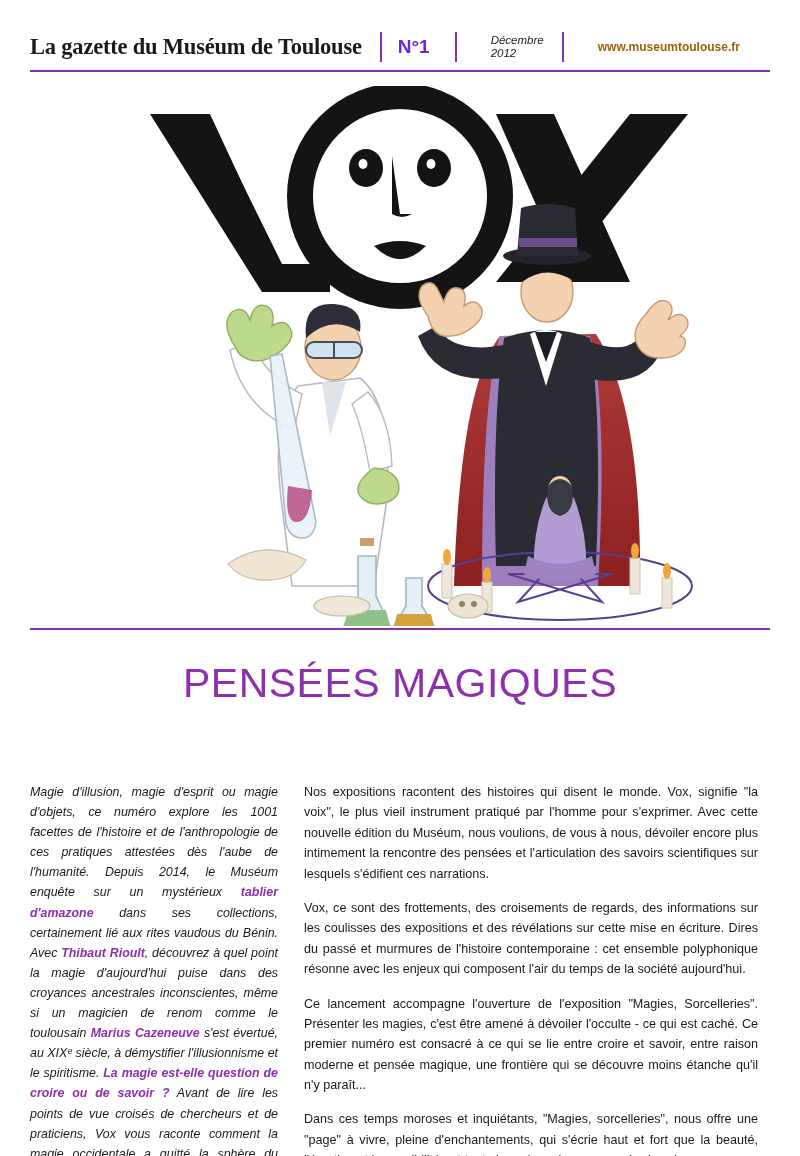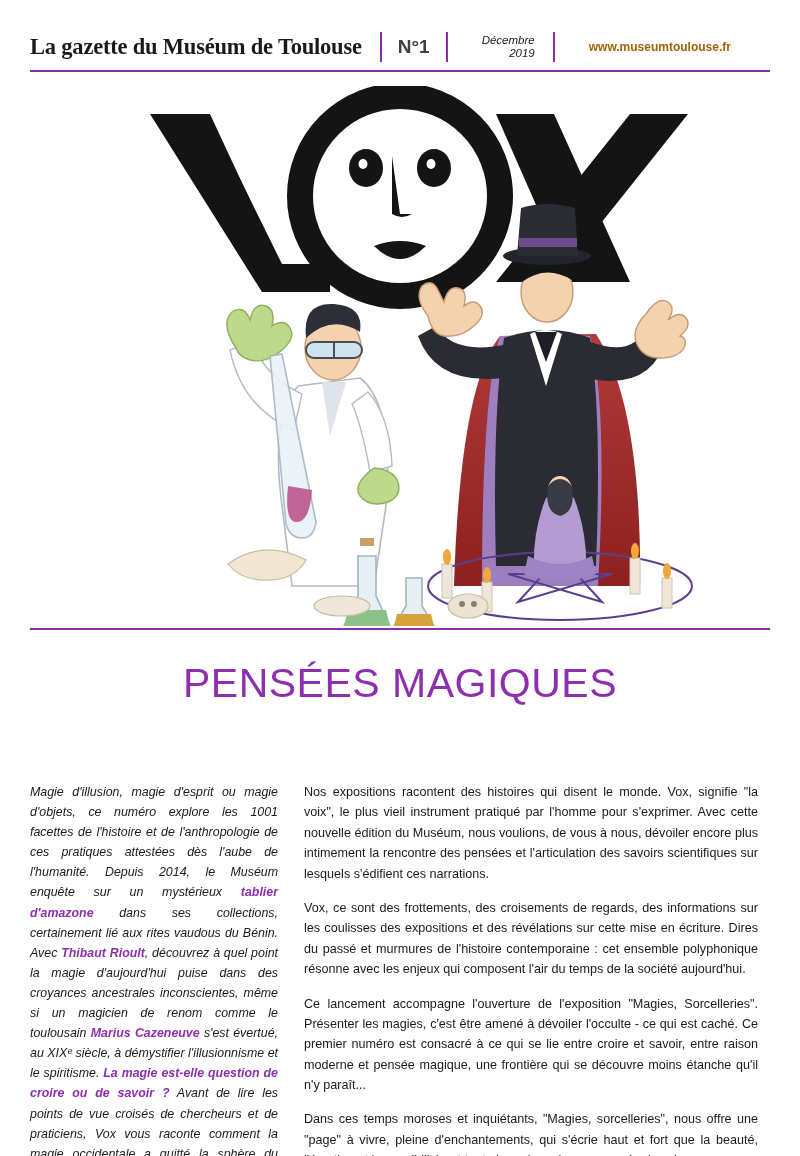--- a/index.html
+++ b/index.html
@@ -38,31 +38,31 @@
   .mast-div {
     width: 2px;
     height: 30px;
     background: #8a2fa8;
     margin: 0 16px 0 0;
   }
   .mast-issue {
     font-family: "Liberation Sans", sans-serif;
     font-weight: bold;
     font-size: 19px;
-    color: #404040;
-    padding: 0 16px 0 0;
+    color: #6d28d9;
+    padding: 0 25px 0 0;
     white-space: nowrap;
   }
   .mast-date {
     font-family: "Liberation Sans", sans-serif;
     font-size: 11.5px;
     font-style: italic;
     color: #1a1a1a;
     line-height: 1.1;
-    text-align: right;
+    text-align: left;
     padding: 0 18px;
     white-space: nowrap;
   }
   .mast-url {
     font-family: "Liberation Sans", sans-serif;
     font-weight: bold;
     font-size: 12px;
     color: #a16207;
     padding-left: 18px;
     white-space: nowrap;
@@ -146,21 +146,21 @@
 </head>
 <body>
 
 <div class="masthead">
   <div class="masthead-title">La gazette du Muséum de Toulouse</div>
   <div class="mast-div"></div>
   <div class="mast-issue">N°1</div>
   <div class="mast-div"></div>
   <div class="mast-date">
     <span>Décembre</span><br>
-    <span>2019</span>
+    <span>2012</span>
   </div>
   <div class="mast-div"></div>
   <div class="mast-url">www.museumtoulouse.fr</div>
 </div>
 <div class="mast-rule"></div>
 
 <div class="hero">
   <svg width="740" height="540" viewBox="0 0 740 540">
     <defs>
       <clipPath id="faceClip">

